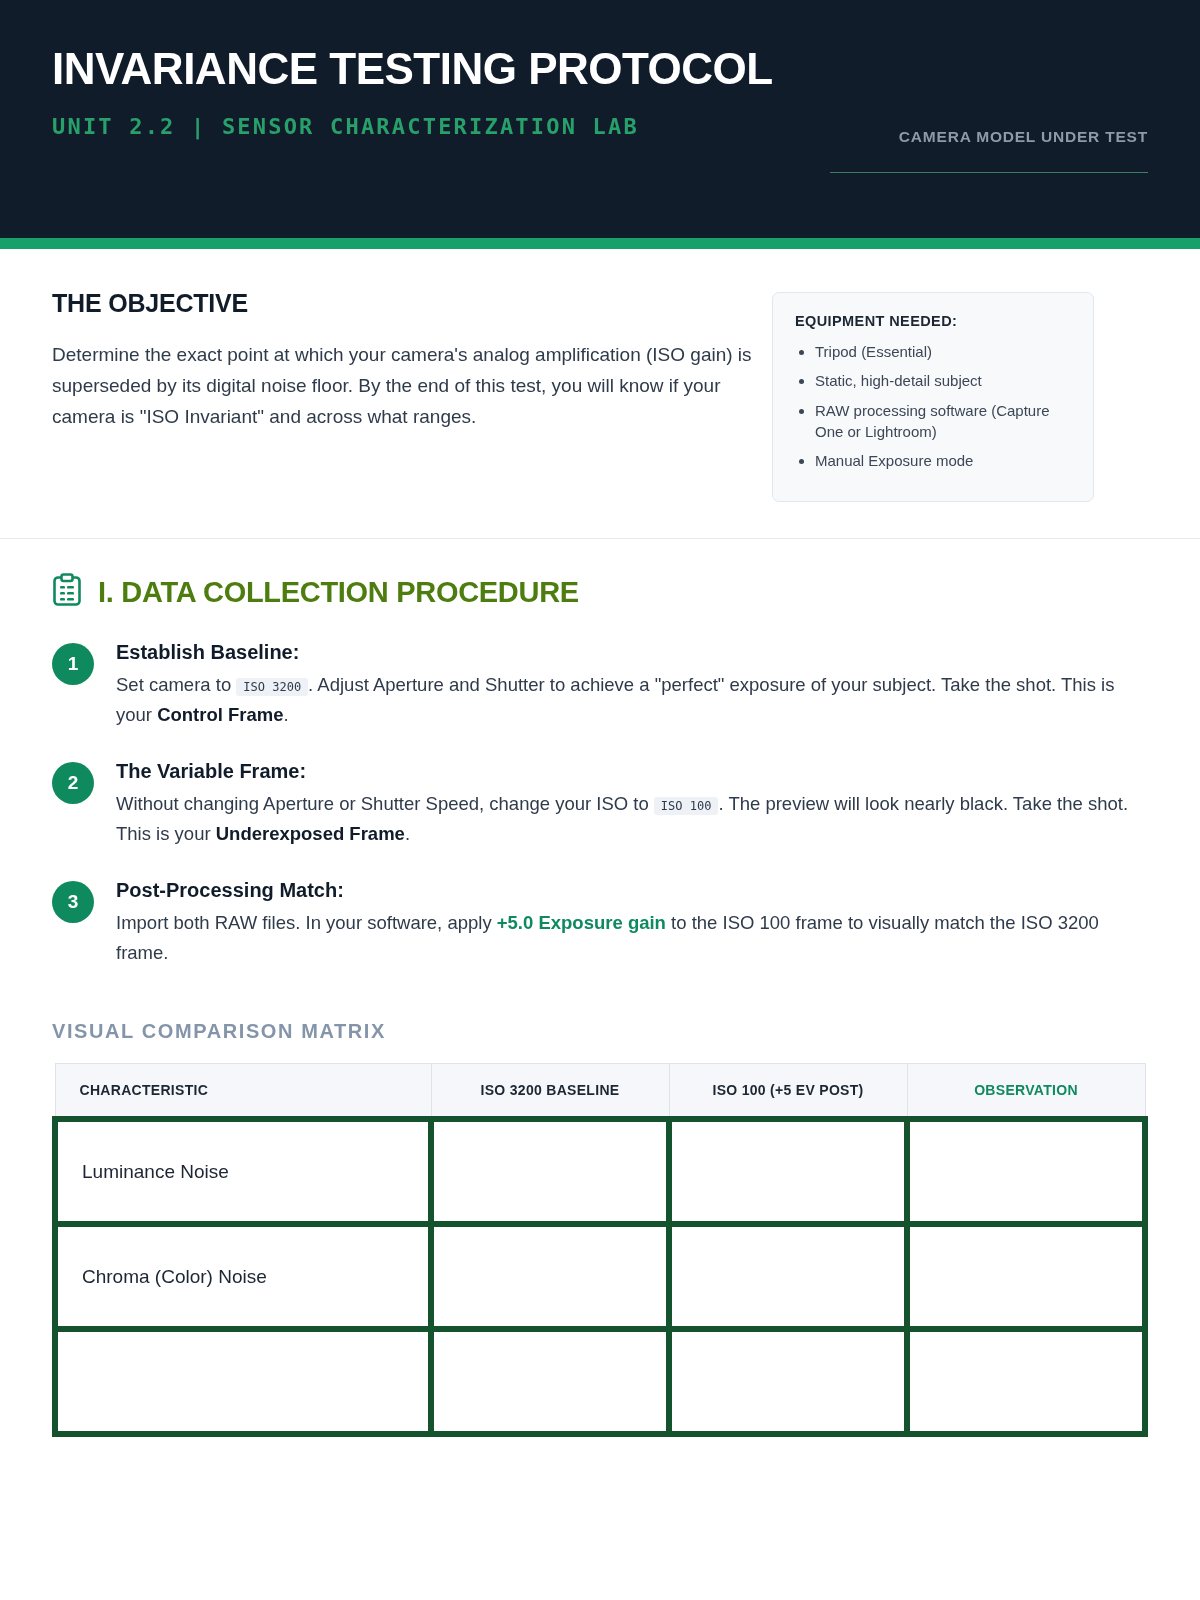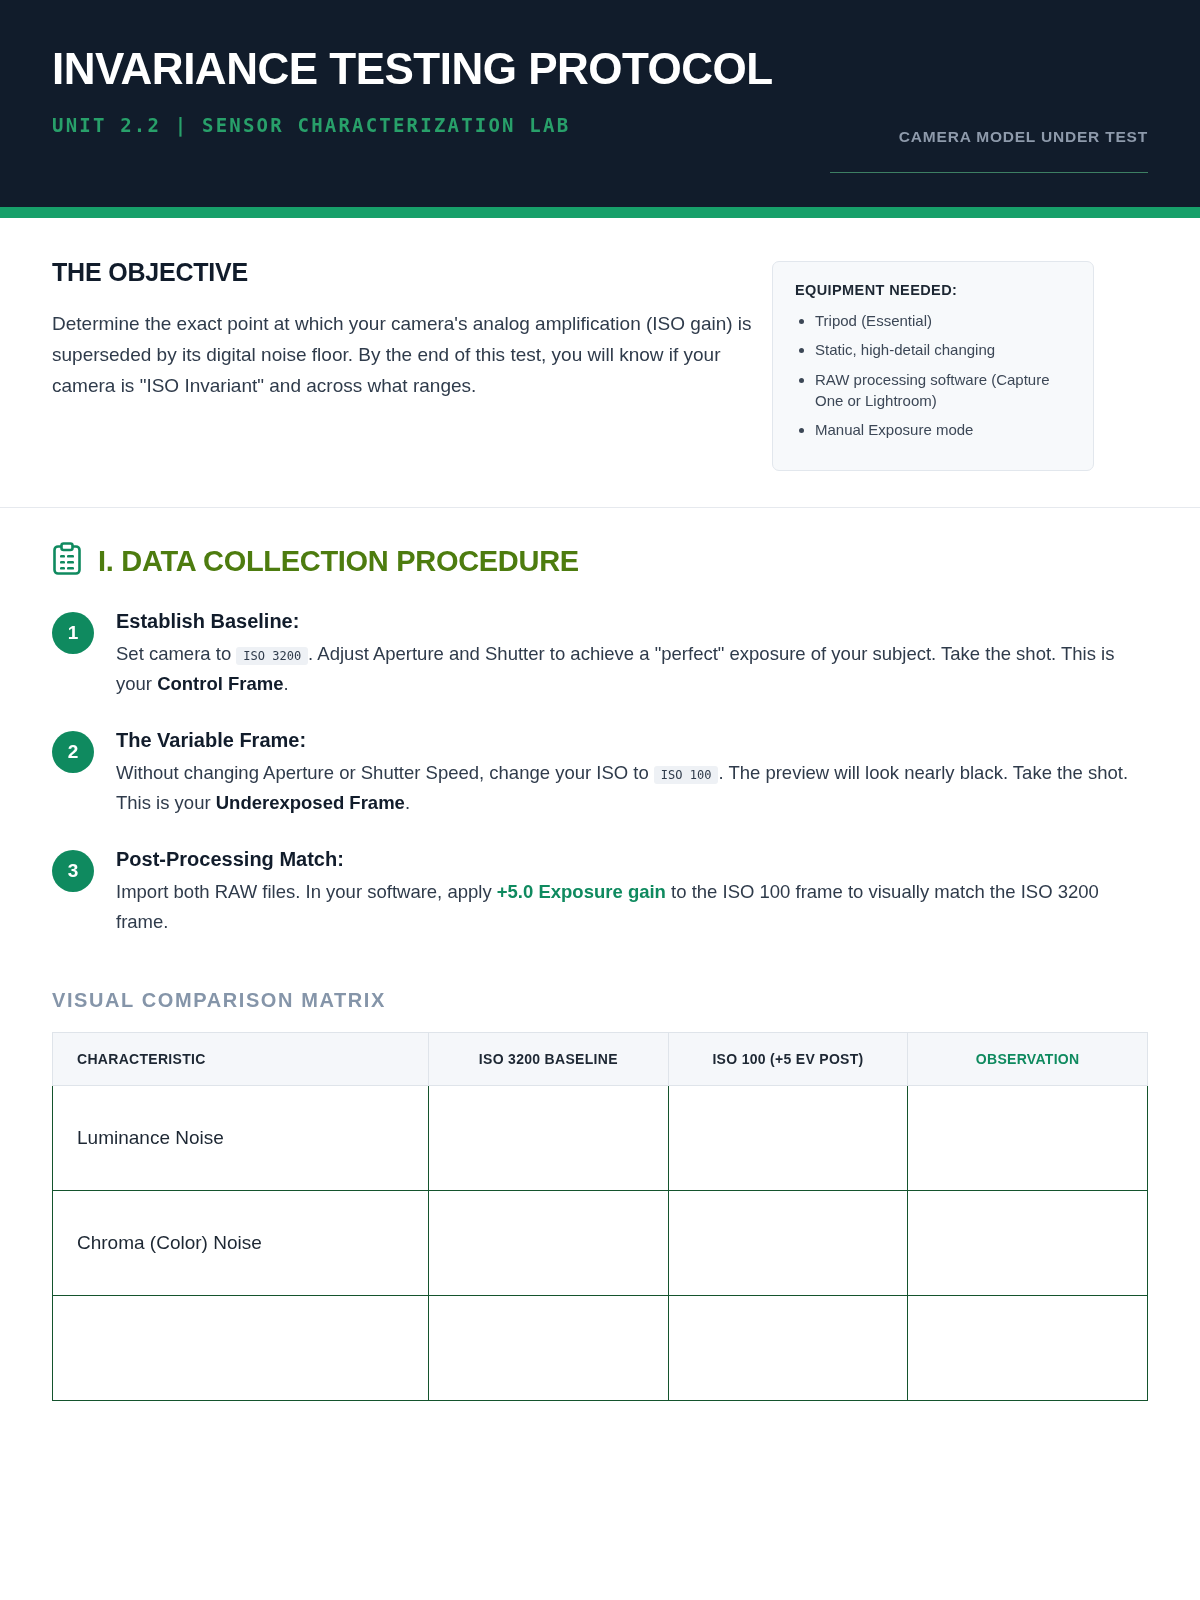--- a/index.html
+++ b/index.html
@@ -11,42 +11,42 @@
     font-family: "Liberation Sans", sans-serif;
     color: #1d2733;
     overflow: hidden;
   }
 
   
   .header {
     background: #111c2b;
     padding: 42px 52px 18px 52px;
     position: relative;
-    height: 207px;
+    height: 238px;
   }
   .header-inner {
     display: flex;
     justify-content: space-between;
     align-items: flex-start;
     height: 100%;
   }
   .header-left { max-width: 760px; }
   .doc-title {
     font-size: 44px;
     font-weight: 800;
     letter-spacing: -0.5px;
     color: #ffffff;
     line-height: 1.22;
     margin: 0;
     text-transform: uppercase;
   }
   .doc-subtitle {
     margin-top: 18px;
     font-family: "DejaVu Sans Mono", monospace;
-    font-size: 19px;
+    font-size: 22px;
     letter-spacing: 2.2px;
     color: #28a06a;
     font-weight: 700;
   }
   .header-right {
     text-align: right;
     margin-top: 86px;
     width: 330px;
   }
   .camera-label {
@@ -206,21 +206,21 @@
     padding: 18px 10px;
     text-transform: uppercase;
   }
   table.matrix th.col-char {
     text-align: left;
     padding-left: 24px;
     width: 376px;
   }
   table.matrix th.col-obs { color: #0f8a5f; }
   table.matrix td {
-    border: 1px solid #14532d;
+    border: 6px solid #14532d;
     height: 105px;
     font-size: 19px;
     color: #1d2733;
     padding: 0 24px;
     vertical-align: middle;
   }
   table.matrix td.cell-empty { background: #ffffff; }
 </style>
 </head>
 <body>
@@ -241,21 +241,21 @@
 
 <div class="objective-section">
   <div class="objective-left">
     <h2 class="section-head">THE OBJECTIVE</h2>
     <p class="objective-text">Determine the exact point at which your camera's analog amplification (ISO gain) is superseded by its digital noise floor. By the end of this test, you will know if your camera is "ISO Invariant" and across what ranges.</p>
   </div>
   <div class="equipment-box">
     <div class="equipment-title">EQUIPMENT NEEDED:</div>
     <ul class="equipment-list">
       <li>Tripod (Essential)</li>
-      <li>Static, high-detail changing</li>
+      <li>Static, high-detail subject</li>
       <li>RAW processing software (Capture One or Lightroom)</li>
       <li>Manual Exposure mode</li>
     </ul>
   </div>
 </div>
 
 <div class="procedure-section">
   <div class="proc-head-row">
     <span class="clipboard-icon">
       <svg width="30" height="34" viewBox="0 0 30 34" fill="none" xmlns="http://www.w3.org/2000/svg">

